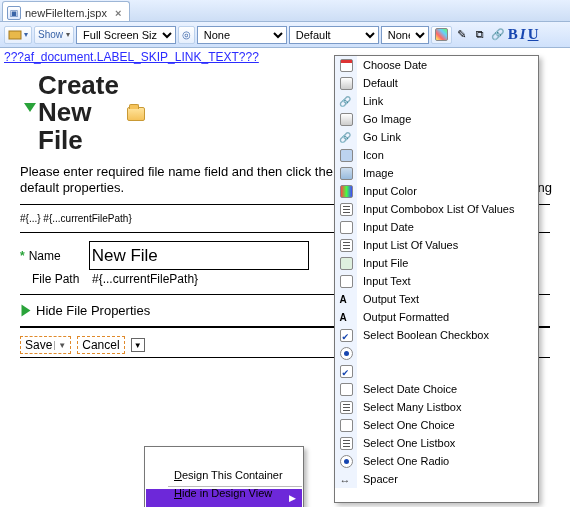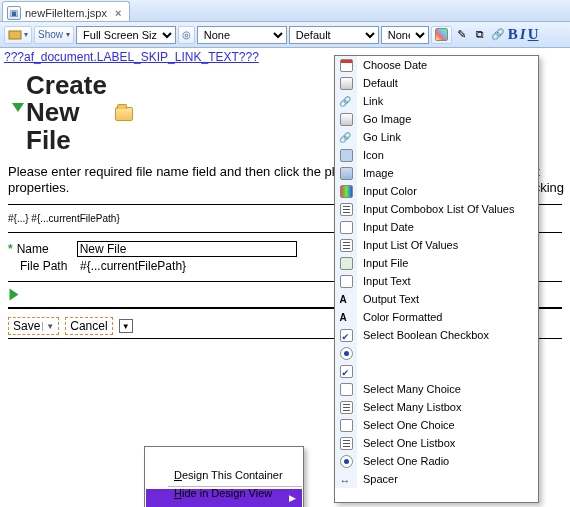--- a/index.html
+++ b/index.html
@@ -84,21 +84,21 @@
   
   .doclink {
     color:#2b2bff;
     text-decoration:underline;
     font-size:12px;
     padding:2px 4px;
     display:block;
   }
 
   
-  .page { padding:4px 8px; position:relative; }
+  .page { padding:4px 20px; position:relative; }
   .dashedbox { border:1px dashed #e08a2b; padding:2px; position:relative; }
   .dashedbox.noborder { border:none; padding:0; }
   .header-area { position:relative; padding:2px 4px 6px 4px; }
   .triangle-green {
     width:0;height:0;border-left:6px solid transparent;
     border-right:6px solid transparent; border-top:9px solid #2aa33a;
     display:inline-block; vertical-align:middle; margin-right:2px;
   }
   .heading {
     font-family:"Trebuchet MS","Segoe UI",sans-serif;
@@ -118,21 +118,21 @@
     content:""; position:absolute; top:-4px; left:1px;
     width:8px;height:4px; background:#f5c35b; border:1px solid #c99934;
     border-bottom:none; border-radius:2px 2px 0 0;
   }
   .para { font-size:13px; color:#000; line-height:1.25; margin:4px 0; }
   .expr { font-size:10px; color:#000; margin:6px 0; }
 
   .formrow { display:flex; align-items:center; gap:4px; font-size:12px; margin:2px 0;}
   .asterisk { color:#2aa33a; font-weight:bold; }
   .txtfield {
-    border:1px solid #000; height:16px; font-size:12px; padding:0 2px;
+    border:1px solid #000; height:29px; font-size:17px; padding:0 2px;
     width:220px; background:#fff;
   }
   .fieldlabel { min-width:56px; }
 
   hr.sep { border:none; border-top:1px solid #000; margin:8px 0; }
   hr.thick { border:none; border-top:2px solid #000; margin:8px 0; }
 
   .savecancel { display:flex; gap:6px; align-items:center; }
   .dbtn {
     border:1px dashed #e08a2b; background:#fff;
@@ -288,20 +288,21 @@
     <div class="formrow">
       <span style="width:8px"></span>
       <span class="fieldlabel">File Path</span>
       <span>#{...currentFilePath}</span>
     </div>
 
     <hr class="sep">
 
     <div style="font-size:13px;display:flex;align-items:center;gap:2px;">
       <span class="triangle-green" style="transform:rotate(-90deg);"></span>
+      <span>Hide File Properties</span>
     </div>
 
     <hr class="thick">
 
     <div class="savecancel">
       <span class="dbtn">
         <span>Save</span>
         <span style="font-size:8px;color:#555;border-left:1px solid #aaa;padding-left:3px;">▼</span>
       </span>
       <span class="dbtn">Cancel</span>
@@ -412,21 +413,21 @@
     <div class="mi">
       <div class="gutter">
         <div class="micon ic-outtext"></div>
       </div>
       <div class="lab">Output Text</div>
     </div>
     <div class="mi">
       <div class="gutter">
         <div class="micon ic-outtext"></div>
       </div>
-      <div class="lab">Color Formatted</div>
+      <div class="lab">Output Formatted</div>
     </div>
     <div class="mi">
       <div class="gutter">
         <div class="micon ic-check"></div>
       </div>
       <div class="lab">Select Boolean Checkbox</div>
     </div>
     <div class="mi">
       <div class="gutter">
         <div class="micon ic-radio"></div>
@@ -434,21 +435,21 @@
     </div>
     <div class="mi">
       <div class="gutter">
         <div class="micon ic-check"></div>
       </div>
     </div>
     <div class="mi">
       <div class="gutter">
         <div class="micon ic-select"></div>
       </div>
-      <div class="lab">Select Many Choice</div>
+      <div class="lab">Select Date Choice</div>
     </div>
     <div class="mi">
       <div class="gutter">
         <div class="micon ic-list"></div>
       </div>
       <div class="lab">Select Many Listbox</div>
     </div>
     <div class="mi">
       <div class="gutter">
         <div class="micon ic-select"></div>

